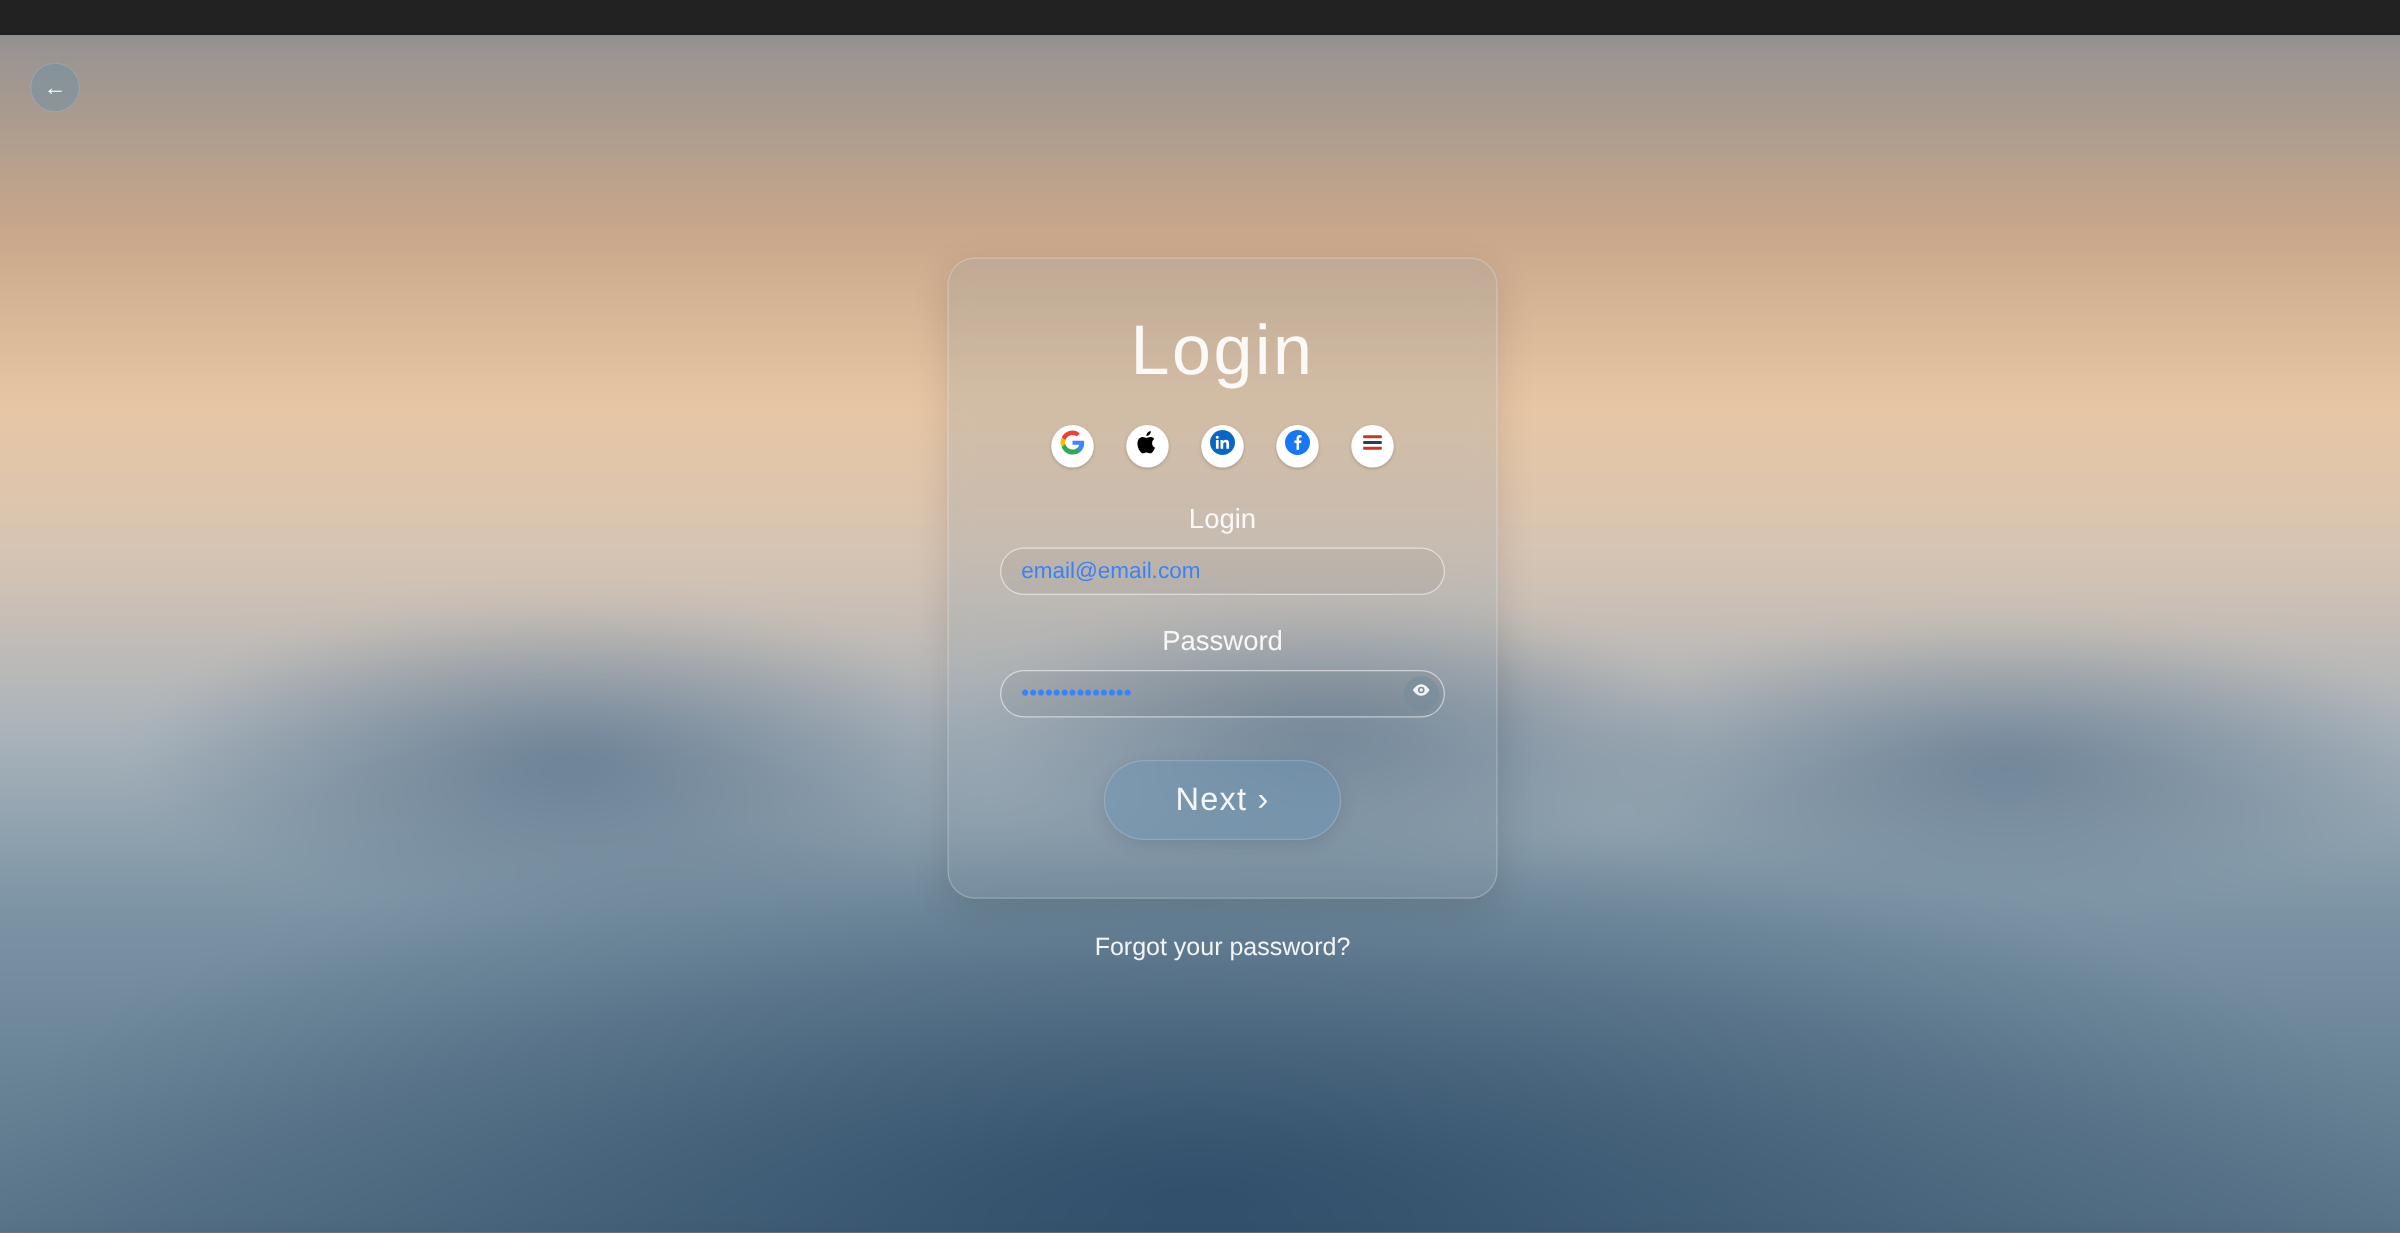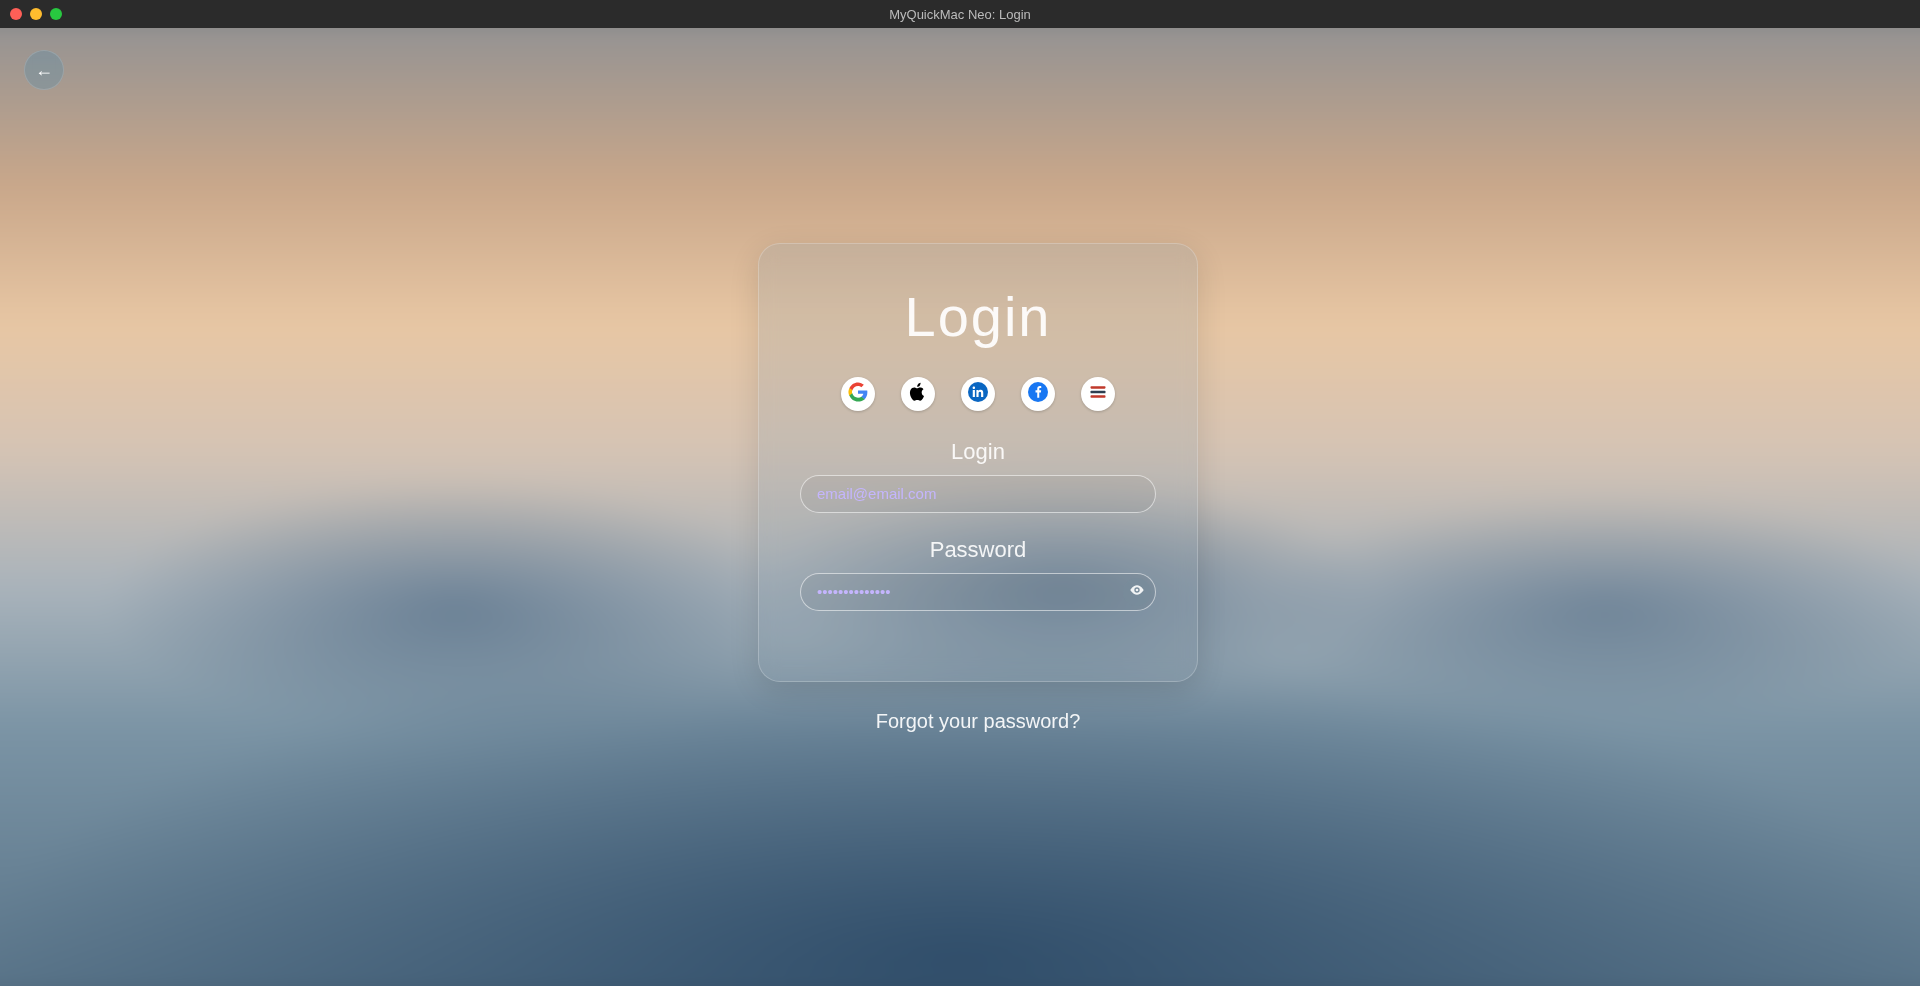--- a/index.html
+++ b/index.html
@@ -144,22 +144,22 @@
   position: relative;
   margin-bottom: 24px;
 }
 .text-input {
   width: 100%;
   height: 38px;
   border-radius: 19px;
   border: 1.5px solid rgba(255,255,255,0.55);
   background: rgba(0,0,0,0.04);
   padding: 0 44px 0 16px;
-  color: #c4b5fd;
-  font-size: 15px;
+  color: #3b82f6;
+  font-size: 18px;
   outline: none;
 }
 .text-input::placeholder { color: rgba(255,255,255,0.7); }
 
 .eye-btn {
   position: absolute;
   right: 5px; top: 50%;
   transform: translateY(-50%);
   width: 28px; height: 28px;
   border-radius: 50%;
@@ -195,28 +195,20 @@
   font-weight: 300;
   color: rgba(255,255,255,0.92);
   cursor: pointer;
 }
 </style>
 </head>
 <body>
 
 <div class="window">
 
-  <div class="titlebar">
-    <div class="traffic-lights">
-      <div class="tl tl-close"></div>
-      <div class="tl tl-min"></div>
-      <div class="tl tl-max"></div>
-    </div>
-    <div class="titlebar-title">MyQuickMac Neo: Login</div>
-  </div>
 
   <div class="content">
     <div class="bg"></div>
 
     <div class="back-btn">
       <span>←</span>
     </div>
 
     <div class="center-wrap">
 
@@ -285,20 +277,23 @@
           <input class="text-input" type="password" value="••••••••••••••" style="">
           <div class="eye-btn">
             <span>
               <svg viewBox="0 0 24 24">
                   <path d="M12 5C6 5 2 12 2 12s4 7 10 7 10-7 10-7-4-7-10-7zm0 11a4 4 0 110-8 4 4 0 010 8zm0-6a2 2 0 100 4 2 2 0 000-4z"></path>
                 </svg>
             </span>
           </div>
         </div>
 
+        <div class="next-btn">
+          <span>Next ›</span>
+        </div>
 
       </div>
 
       <div class="forgot-link">Forgot your password?</div>
 
     </div>
   </div>
 </div>
 
 </body></html>

